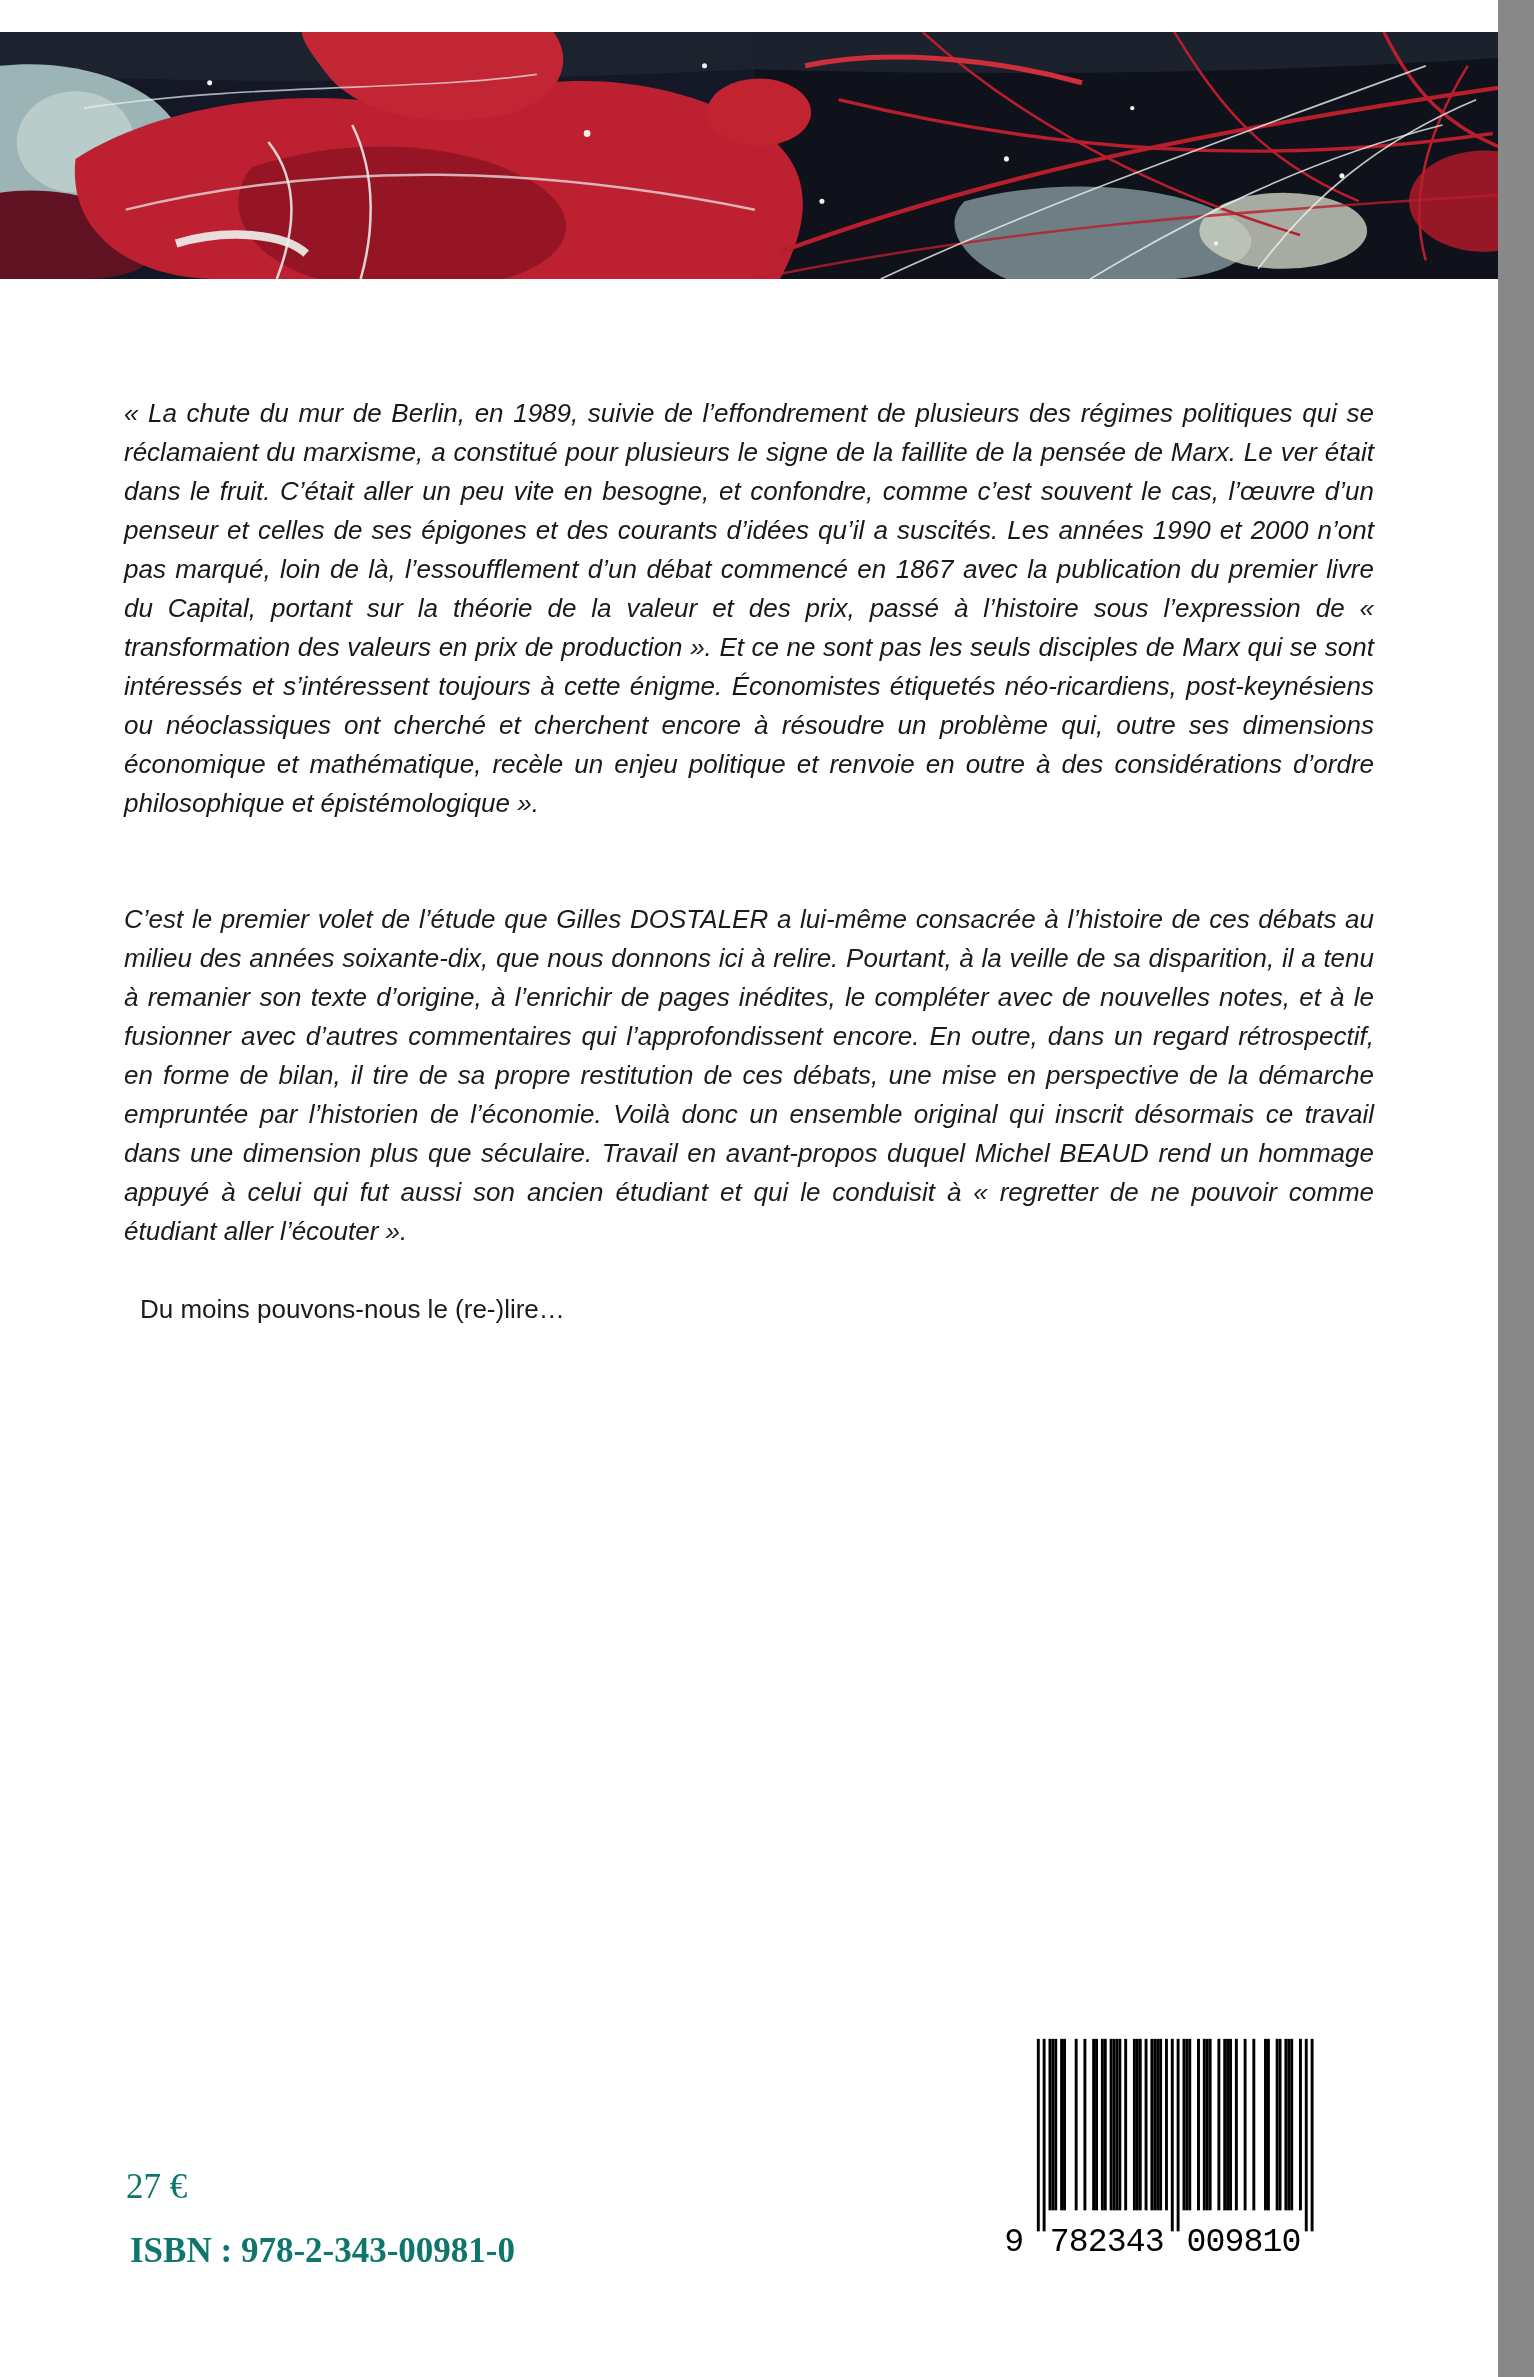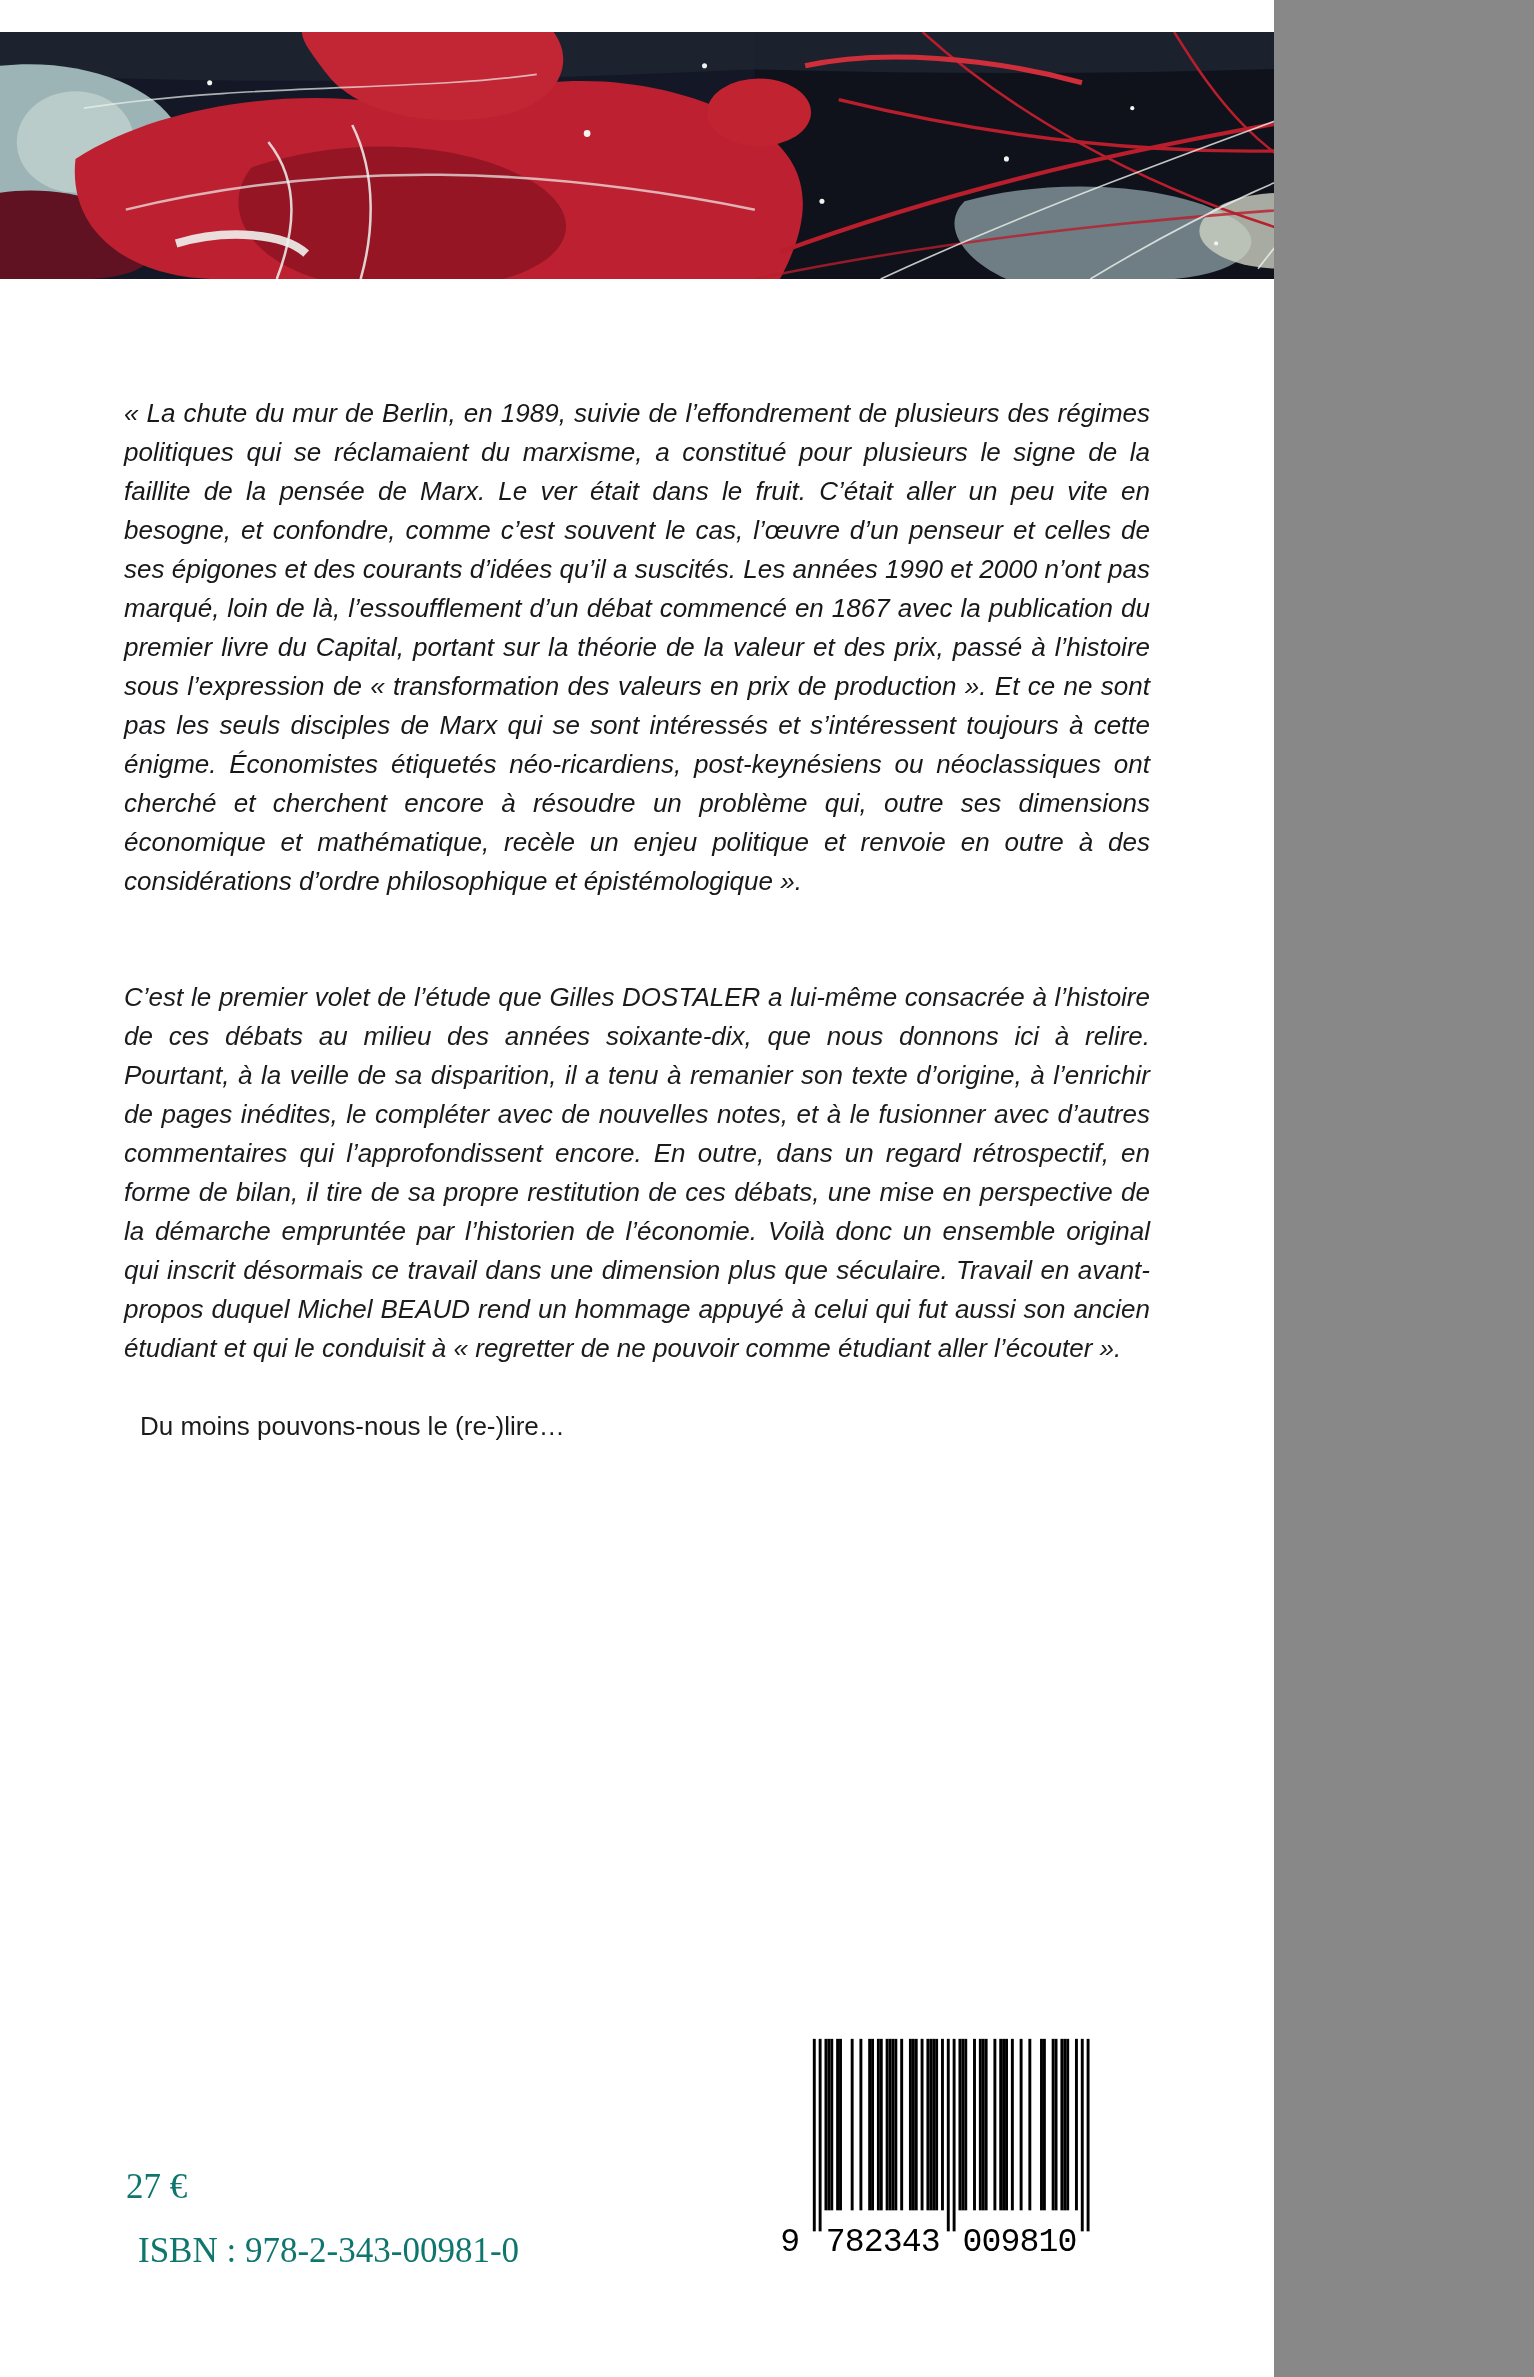--- a/index.html
+++ b/index.html
@@ -1,18 +1,18 @@
 <!DOCTYPE html>
 <html style="font-size:13.4px"><head>
 <meta charset="utf-8">
 <style>
   html,body{margin:0;padding:0;background:#888;}
   .page{
     position:relative;
-    width:1274px;height:2377px;
+    width:1498px;height:2377px;
     background:#ffffff;
     overflow:hidden;
     font-family:"Liberation Sans",sans-serif;
     color:#1b1b1d;
   }
   .artwork{
     position:absolute;top:32px;left:0;
     width:1534px;height:247px;
     display:block;
   }
@@ -27,21 +27,21 @@
     color:#18181a;
   }
   .para{margin:0 0 39px 0;font-style:italic;}
   .closing{margin:16px;text-align:left;}
   .footer-left{
     position:absolute;left:126px;top:2169px;
     font-family:"Liberation Serif",serif;
     font-size:35px;line-height:1;color:#0f766e;
   }
   .price{margin:0 0 28.5px 0;}
-  .isbn-line{margin:12px;}
+  .isbn-line{margin:4px;font-weight:bold;}
   .barcode-wrap{
     position:absolute;right:144px;top:2034px;
     width:356px;height:220px;background:#fff;
   }
   .barcode-wrap svg{width:100%;height:100%;display:block;}
   .bc-digit{
     font-family:"Liberation Mono","DejaVu Sans Mono",monospace;
     font-size:41px;fill:#000;
   }
 </style>

